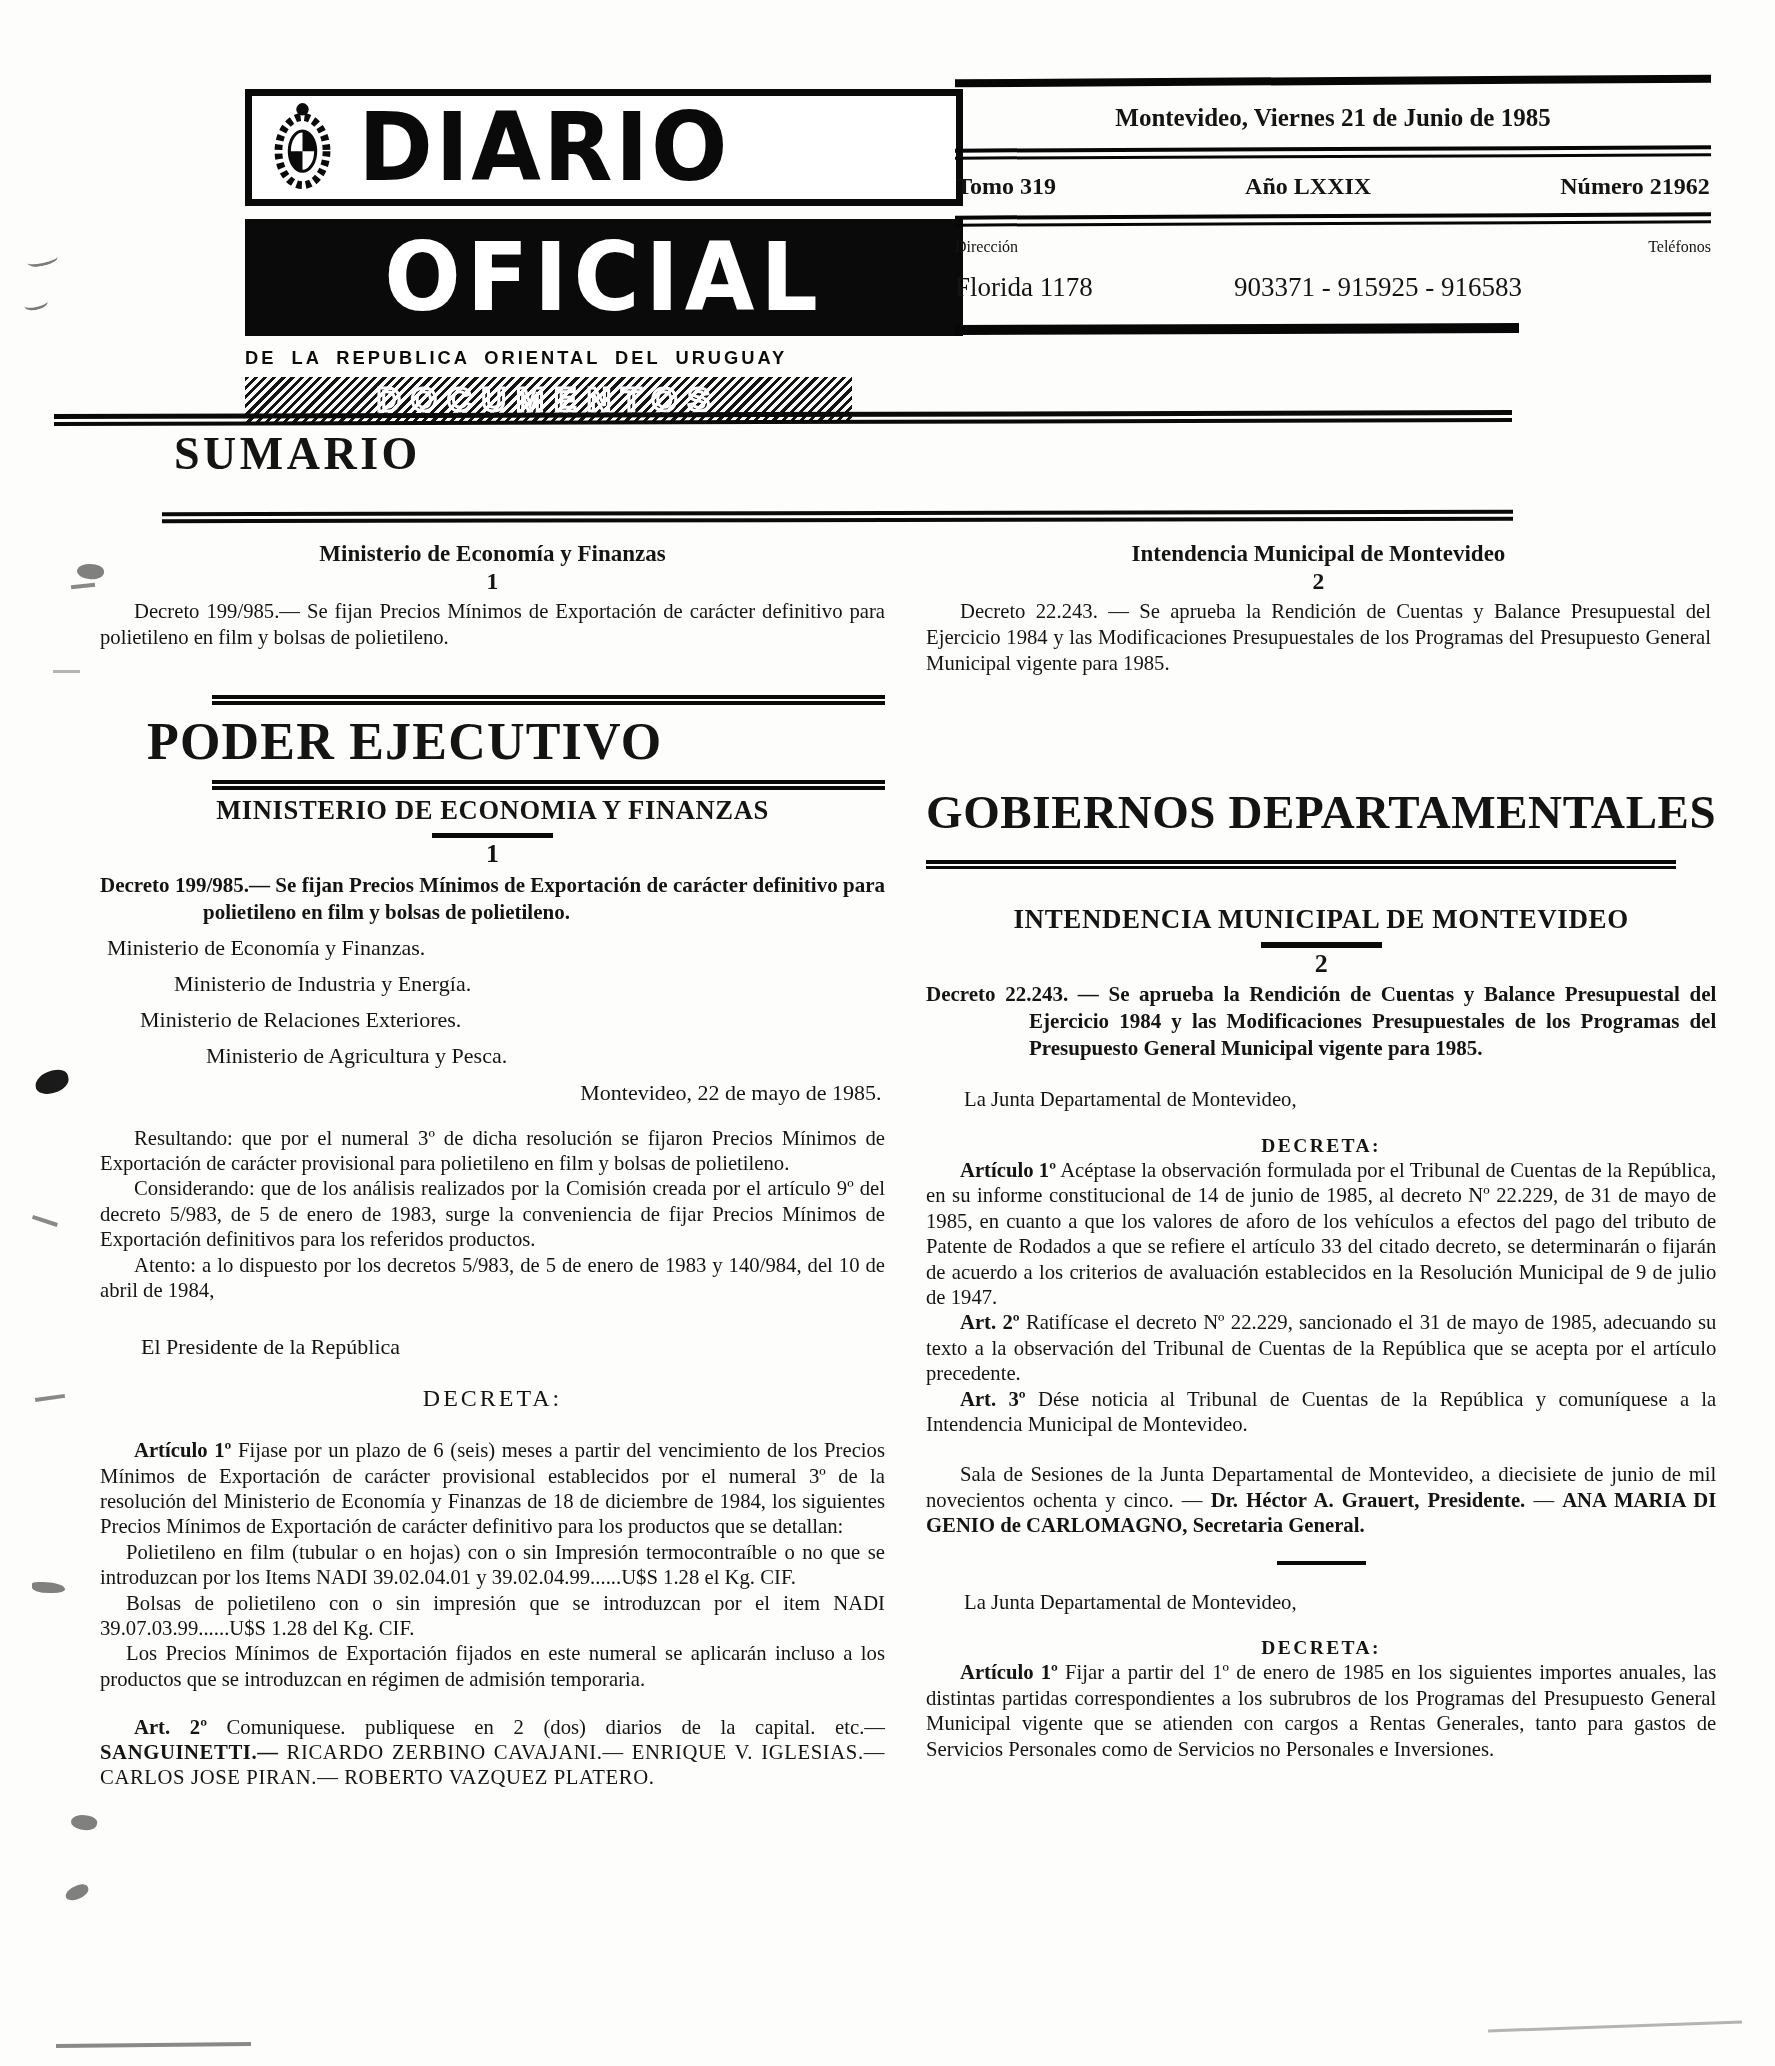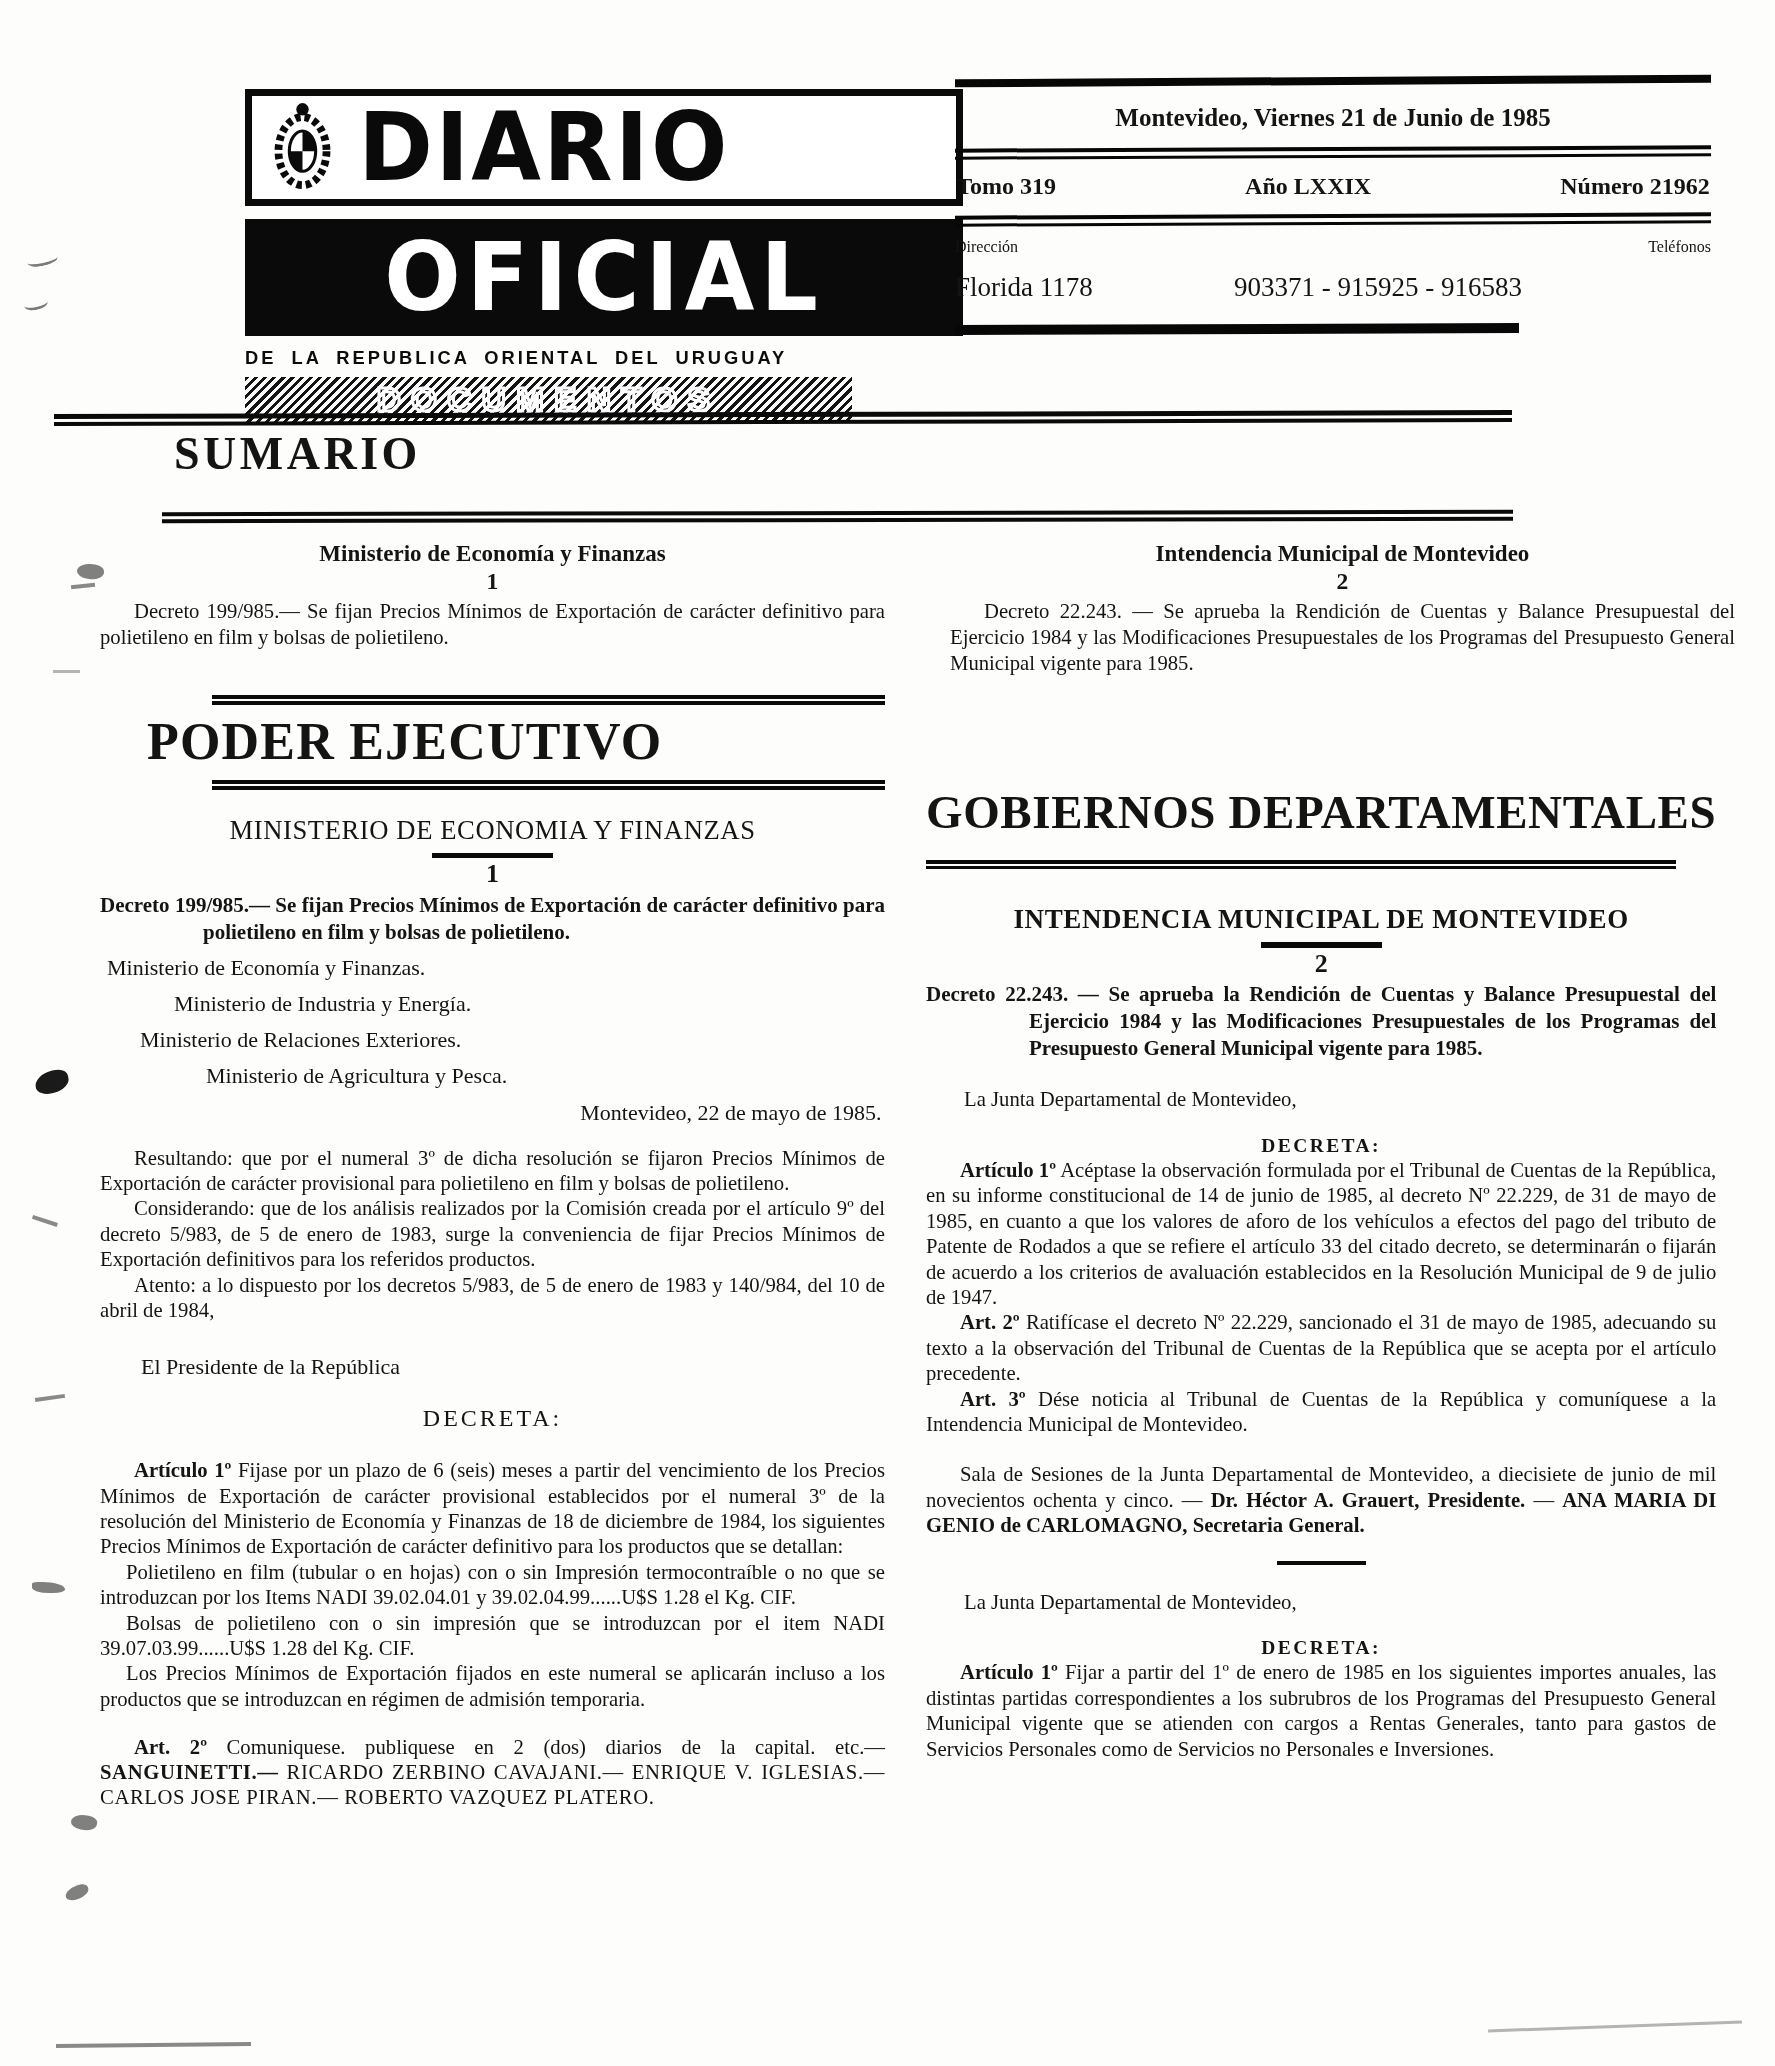--- a/index.html
+++ b/index.html
@@ -53,31 +53,31 @@
   .hdr-labels .lbl{font-weight:normal;font-size:16px;}
   .hdr-values{display:flex;justify-content:space-between;width:567px;margin-top:15.3px;align-items:baseline;}
   .hdr-values .val{font-size:27px;}
   .bar-thick{width:564px;height:10px;background:#070707;margin-top:21px;transform:rotate(-0.2deg);}
   
   .top-divider{position:absolute;left:54px;top:412px;width:1458px;height:11.8px;
     border-top:5.3px solid #0a0a0a;border-bottom:4.7px solid #0a0a0a;box-sizing:border-box;transform:rotate(-0.15deg);}
   .sumario-title{position:absolute;left:174px;top:427px;font-weight:bold;font-size:46px;letter-spacing:3.5px;}
   .sumario-rule{position:absolute;left:162px;top:511px;width:1351px;height:10.6px;
     border-top:4.7px solid #0a0a0a;border-bottom:4.1px solid #0a0a0a;box-sizing:border-box;transform:rotate(-0.1deg);}
-  .sumario-row{position:absolute;left:100px;top:541px;width:1612px;display:flex;gap:65px;}
+  .sumario-row{position:absolute;left:100px;top:541px;width:1612px;display:flex;gap:41px;}
   .sumario-col{flex:0 0 785px;box-sizing:border-box;}
   .s-head{text-align:center;font-weight:bold;font-size:23px;}
   .s-num{text-align:center;font-weight:bold;font-size:23.6px;margin-top:1.2px;}
   .s-entry{font-size:20.7px;line-height:26px;text-align:justify;text-indent:34px;margin-top:2.4px;}
   
   .main-row{position:absolute;left:100px;top:695px;width:1612px;display:flex;gap:41px;}
   .col{flex:0 0 785px;box-sizing:border-box;font-size:20.7px;line-height:25.4px;}
   .pe-rule{margin-left:112px;height:10px;border-top:4.7px solid #0a0a0a;border-bottom:4.1px solid #0a0a0a;box-sizing:border-box;}
   .pe-title{font-weight:bold;font-size:52px;letter-spacing:1.2px;margin:8.3px 0 9.4px 47px;line-height:1.1;}
-  .min-heading{text-align:center;font-weight:normal;font-size:26.6px;margin-top:28px;letter-spacing:0.6px;}
+  .min-heading{text-align:center;font-weight:bold;font-size:26.6px;margin-top:8px;letter-spacing:0.6px;}
   .short-rule{width:121px;height:5.3px;background:#0a0a0a;margin:9.4px auto 3.5px;}
   .sec-num{text-align:center;font-weight:bold;font-size:26px;margin:0 0 4.7px;}
   .decree-head{font-weight:bold;font-size:21px;line-height:27px;text-align:justify;
     padding-left:103px;text-indent:-103px;margin-top:4.7px;}
   .ministries{margin-top:10.6px;}
   .ministry{font-size:22px;line-height:23.6px;margin-bottom:12.4px;margin-top:10px;}
   .mi-0{margin-left:7px;}.mi-1{margin-left:40px;}.mi-2{margin-left:74px;}.mi-3{margin-left:106px;}
   .dateline{text-align:right;padding-right:3.5px;font-size:22px;margin:8.3px 0 20px;}
   .para{text-align:justify;text-indent:34px;margin:0;}
   .president-line{font-size:22px;margin:31px 0 0 41px;}

